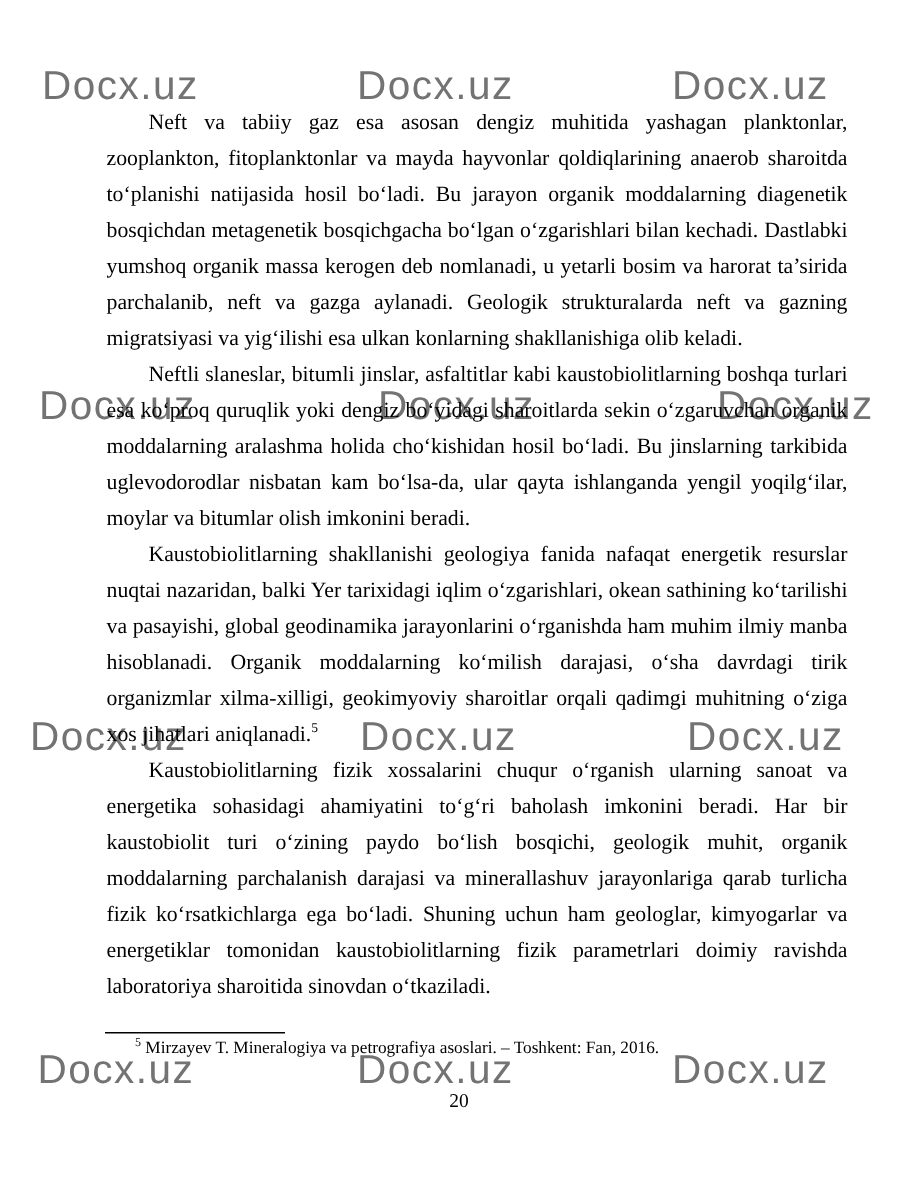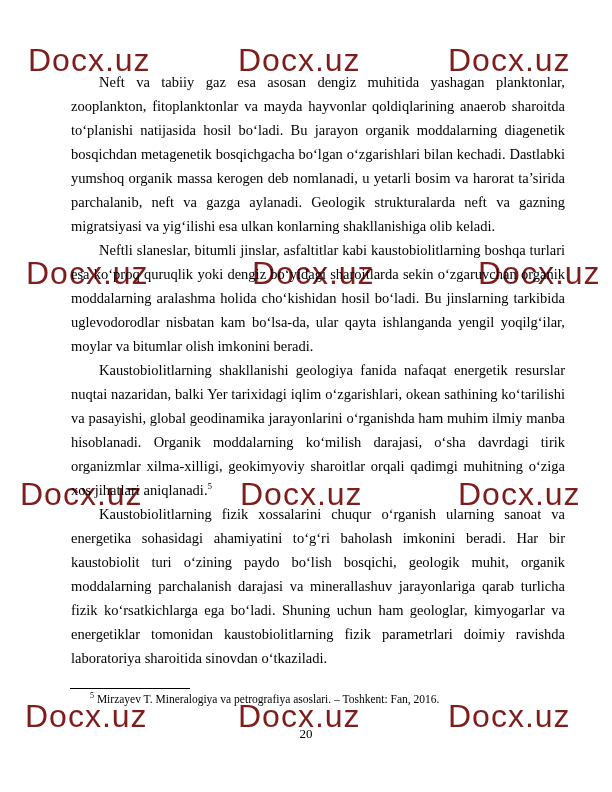--- a/index.html
+++ b/index.html
@@ -17,24 +17,24 @@
     color: #000000;
   }
   .watermark-layer {
     position: absolute;
     inset: 0;
     z-index: 0;
   }
   .wm {
     position: absolute;
     font-family: "Liberation Sans", "DejaVu Sans", sans-serif;
-    font-size: 32px;
+    font-size: 27px;
     line-height: 1;
     letter-spacing: 1px;
-    color: #7f1d1d;
+    color: #737373;
     white-space: nowrap;
     user-select: none;
   }
   .body-text {
     position: absolute;
     left: 71px;
     top: 70px;
     width: 494px;
     z-index: 1;
   }

